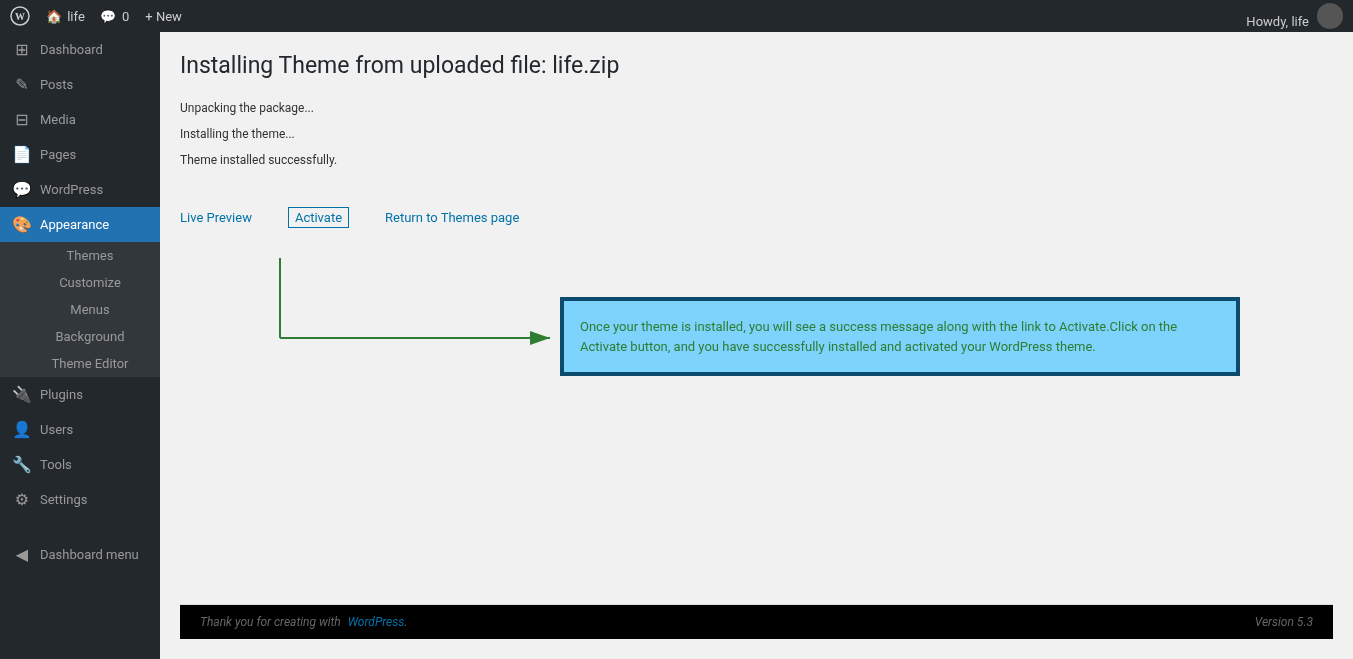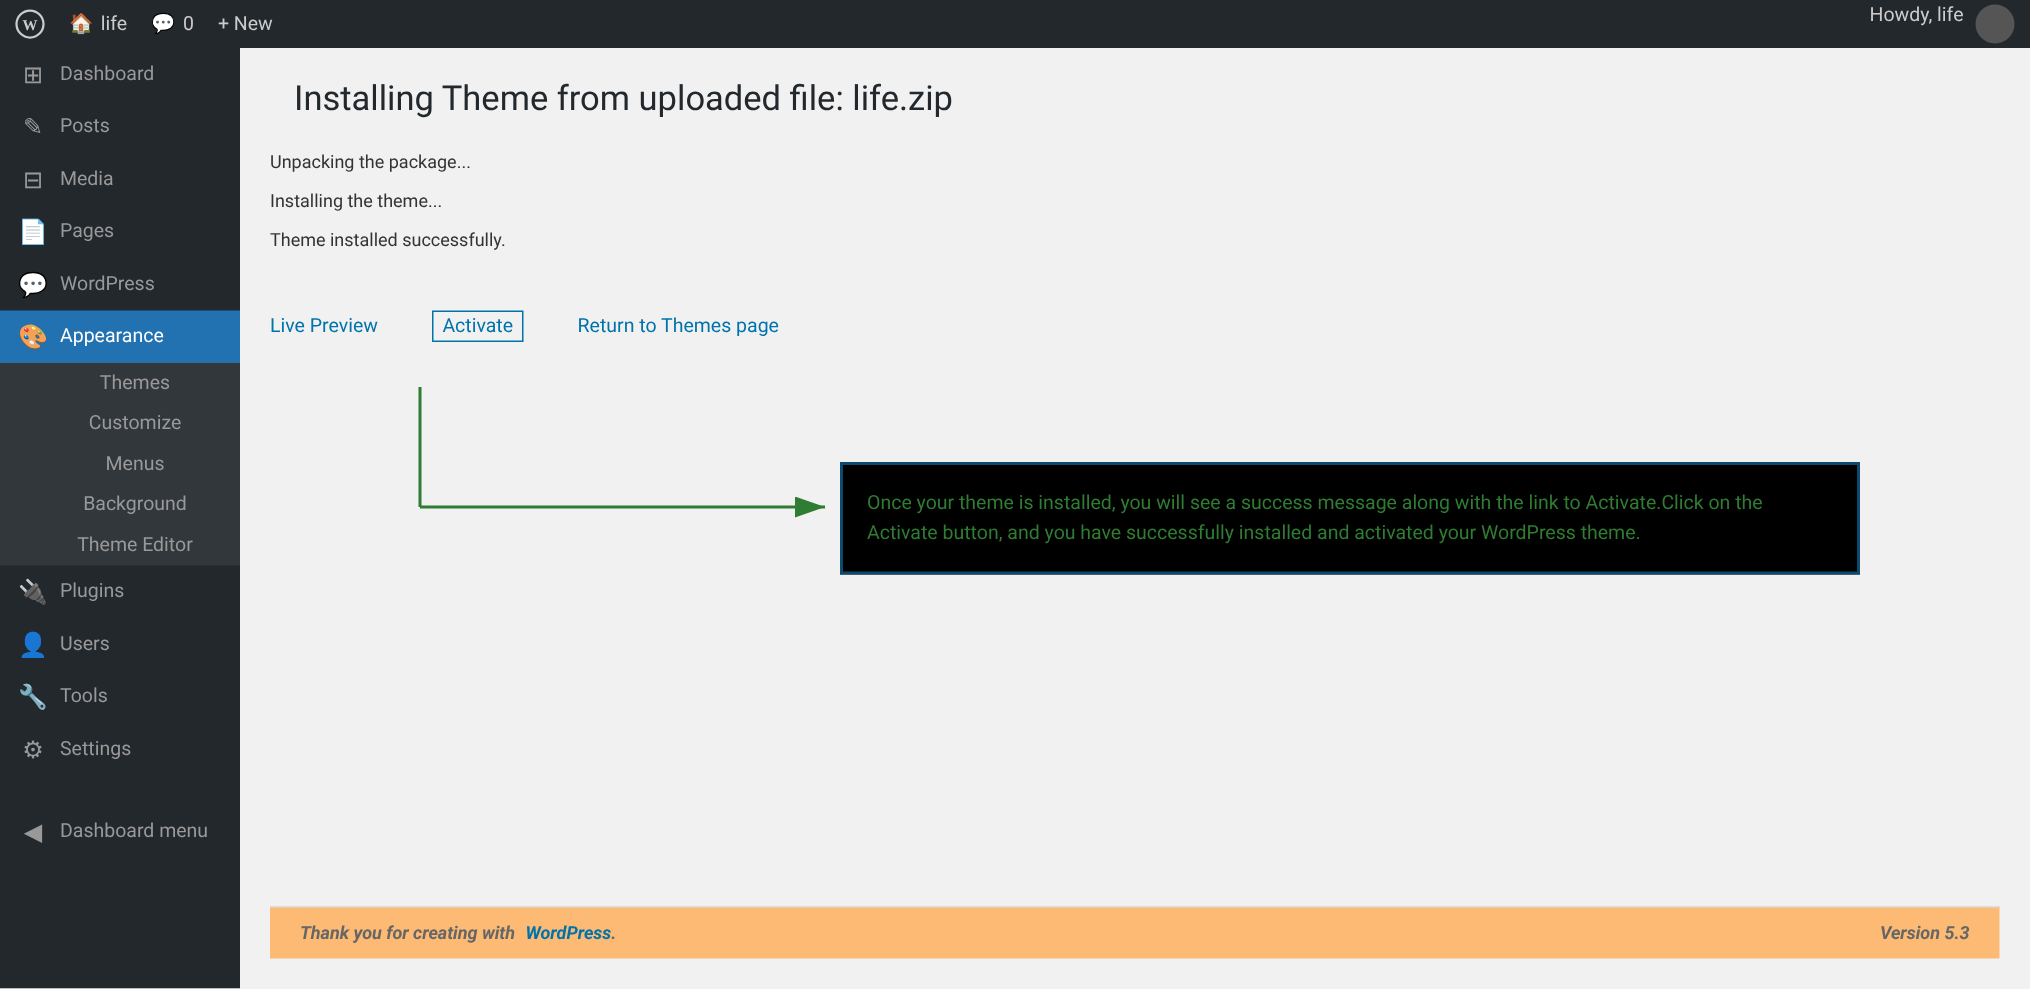--- a/index.html
+++ b/index.html
@@ -13,21 +13,21 @@
       align-items: center;
       justify-content: space-between;
       padding: 0 10px;
       position: fixed;
       top: 0; left: 0; right: 0;
       z-index: 1000;
     }
     .adminbar-left { display: flex; align-items: center; gap: 16px; }
     .adminbar-item { color: #ccc; font-size: 13px; display: flex; align-items: center; gap: 5px; cursor: pointer; }
     .wp-logo { width: 20px; height: 20px; fill: #ccc; }
-    .adminbar-right { color: #ccc; font-size: 13px; display: flex; align-items: flex-start; gap: 8px; }
+    .adminbar-right { color: #ccc; font-size: 13px; display: flex; align-items: flex-end; gap: 8px; }
     .avatar-placeholder { width: 26px; height: 26px; background: #555; border-radius: 50%; display: inline-block; }
 
     
     #wpwrap { display: flex; margin-top: 32px; min-height: calc(100vh - 32px); }
 
     
     #adminmenu {
       width: 160px;
       background: #23282d;
       min-height: 100%;
@@ -68,21 +68,20 @@
 
     .wrap {
       flex: 1;
     }
 
     h1.page-title {
       font-size: 23px;
       font-weight: 400;
       color: #23282d;
       margin-bottom: 20px;
-      margin-left: 16px;
     }
 
     .install-log {
       margin-bottom: 16px;
     }
 
     .install-log p {
       font-size: 12px;
       color: #333;
       margin-bottom: 8px;
@@ -128,22 +127,21 @@
     
     #wpfooter {
       border-top: 1px solid #ddd;
       padding: 10px 20px;
       display: flex;
       justify-content: space-between;
       align-items: center;
       color: #666;
       font-size: 12px;
       font-style: italic;
-      background: #fdba74;
-      font-weight: bold;
+      background: #000000;
     }
     #wpfooter a { color: #0073aa; text-decoration: none; }
   </style>
 </head>
 <body>
 
 <div id="wpadminbar">
   <div class="adminbar-left">
     <div class="adminbar-item">
       <svg class="wp-logo" viewBox="0 0 20 20">
@@ -259,21 +257,21 @@
           <defs>
             <marker id="arrowhead" markerWidth="10" markerHeight="7" refX="10" refY="3.5" orient="auto">
               <polygon points="0 0, 10 3.5, 0 7" fill="#2e7d32"></polygon>
             </marker>
           </defs>
 
           <line x1="20" y1="0" x2="20" y2="80" stroke="#2e7d32" stroke-width="2"></line>
           <line x1="20" y1="80" x2="290" y2="80" stroke="#2e7d32" stroke-width="2" marker-end="url(#arrowhead)"></line>
         </svg>
 
-        <div class="annotation-box" style="position: absolute; top: 50px; left: 380px; border: 2px solid #0c4a6e; background: #000000; padding: 16px; max-width: 680px;">
+        <div class="annotation-box" style="position: absolute; top: 39px; left: 380px; border: 4px solid #0c4a6e; background: #7dd3fc; padding: 16px; max-width: 680px;">
           <p style="color: #2e7d32; font-size: 13px; line-height: 1.5;">Once your theme is installed, you will see a success message along with the link to Activate.Click on the Activate button, and you have successfully installed and activated your WordPress theme.</p>
         </div>
       </div>
     </div>
 
     <div id="wpfooter">
       <div>
         <span>Thank you for creating with</span>
         <a style="margin-left: 4px;">WordPress</a>.
       </div>

